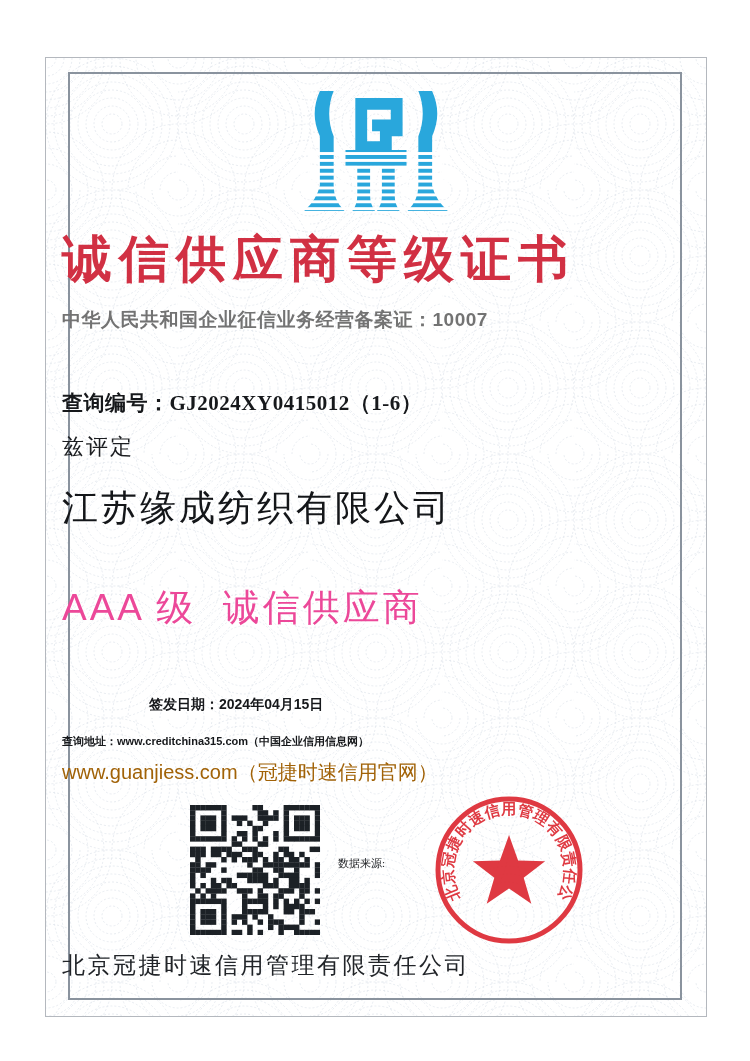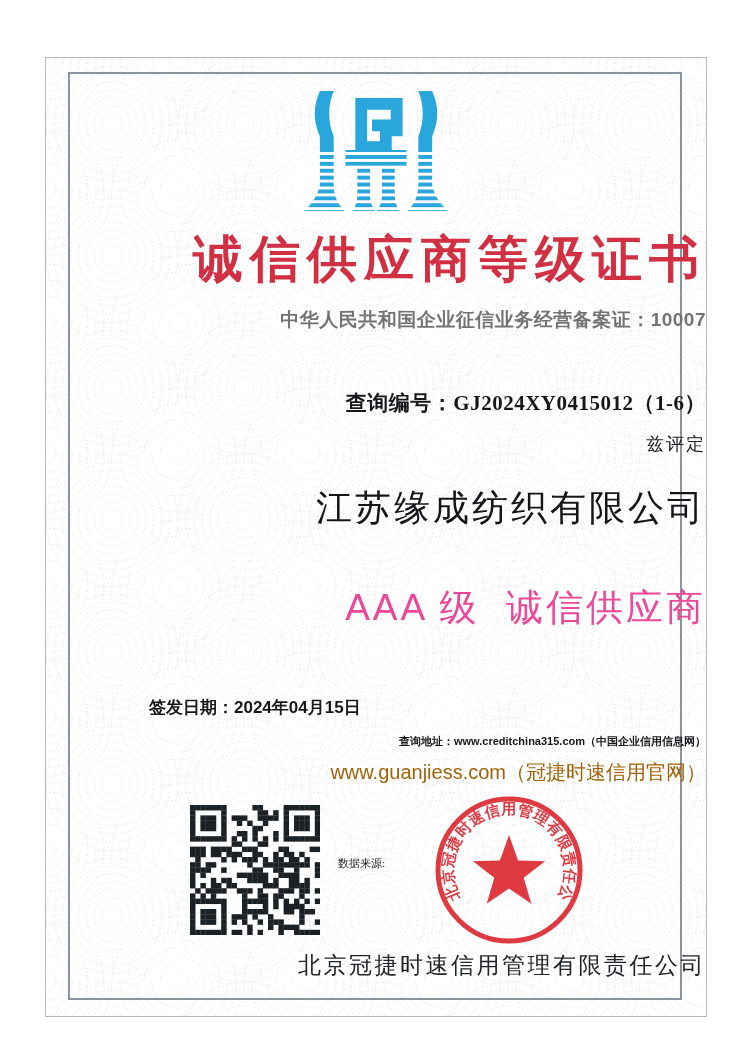--- a/index.html
+++ b/index.html
@@ -4,32 +4,32 @@
 <style>
   html,body{margin:0;padding:0;background:#ffffff;}
   .page{position:relative;width:750px;height:1061px;background:#ffffff;overflow:hidden;
         font-family:"Liberation Sans","DejaVu Sans",sans-serif;}
   .frame-outer{position:absolute;left:45px;top:57px;width:662px;height:960px;
         border:1px solid #b4b8be;box-sizing:border-box;background:#ffffff;}
   .guilloche{position:absolute;left:0;top:0;width:100%;height:100%;pointer-events:none;}
   .frame-inner{position:absolute;left:22px;top:14px;width:614px;height:928px;
         border:2px solid #8a939e;box-sizing:border-box;}
   .content{position:absolute;left:0;top:0;width:100%;height:100%;}
-  .abs{position:absolute;left:16px;right:0;text-align:right;}
+  .abs{position:absolute;left:16px;right:0;text-align:left;}
   .logo-wrap{position:absolute;left:0;right:0;top:33px;text-align:center;}
   .title{top:168px;font-size:50px;font-weight:bold;letter-spacing:7px;color:#d13043;}
   .subtitle{top:249px;font-size:19px;font-weight:bold;color:#737373;letter-spacing:.5px;}
   .query-line{top:320px;font-size:21px;font-weight:bold;color:#16181b;
         font-family:"Liberation Serif","DejaVu Serif",serif;letter-spacing:.5px;margin-top:11px;}
-  .hereby{top:374px;font-size:18px;color:#1b1d20;
+  .hereby{top:374px;font-size:22px;color:#1b1d20;
         font-family:"Liberation Serif","DejaVu Serif",serif;letter-spacing:2px;}
   .company{top:410px;font-size:36px;color:#141619;letter-spacing:3px;
         font-family:"Liberation Serif","DejaVu Serif",serif;margin-top:16px;}
   .grade{top:525px;font-size:37px;font-weight:normal;color:#ec4899;letter-spacing:3px;white-space:pre;}
-  .date-item{position:absolute;top:638px;font-size:17px;font-weight:bold;color:#16181b;white-space:nowrap;}
+  .date-item{position:absolute;top:638px;font-size:14px;font-weight:bold;color:#16181b;white-space:nowrap;}
   .date-issue{left:103px;}
   .date-valid{left:345px;}
   .url-line1{top:676px;font-size:11px;font-weight:bold;color:#16181b;white-space:nowrap;}
   .url-line2{top:701px;font-size:20px;font-weight:normal;color:#a16207;white-space:nowrap;}
   .qr{position:absolute;left:144px;top:747px;}
   .data-source{position:absolute;left:292px;top:798px;font-size:11px;color:#1b1d20;
         font-family:"Liberation Serif","DejaVu Serif",serif;}
   .seal{position:absolute;left:378px;top:727px;opacity:.93;}
   .issuer{top:892px;font-size:23px;color:#212428;letter-spacing:2.5px;}
 </style>

